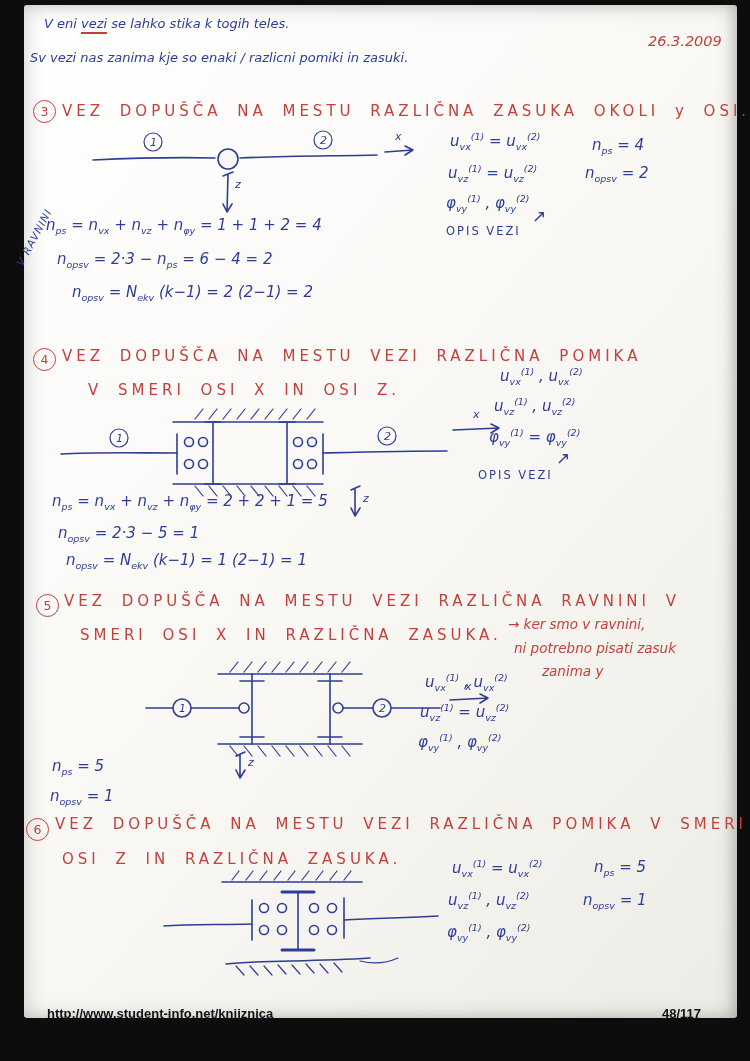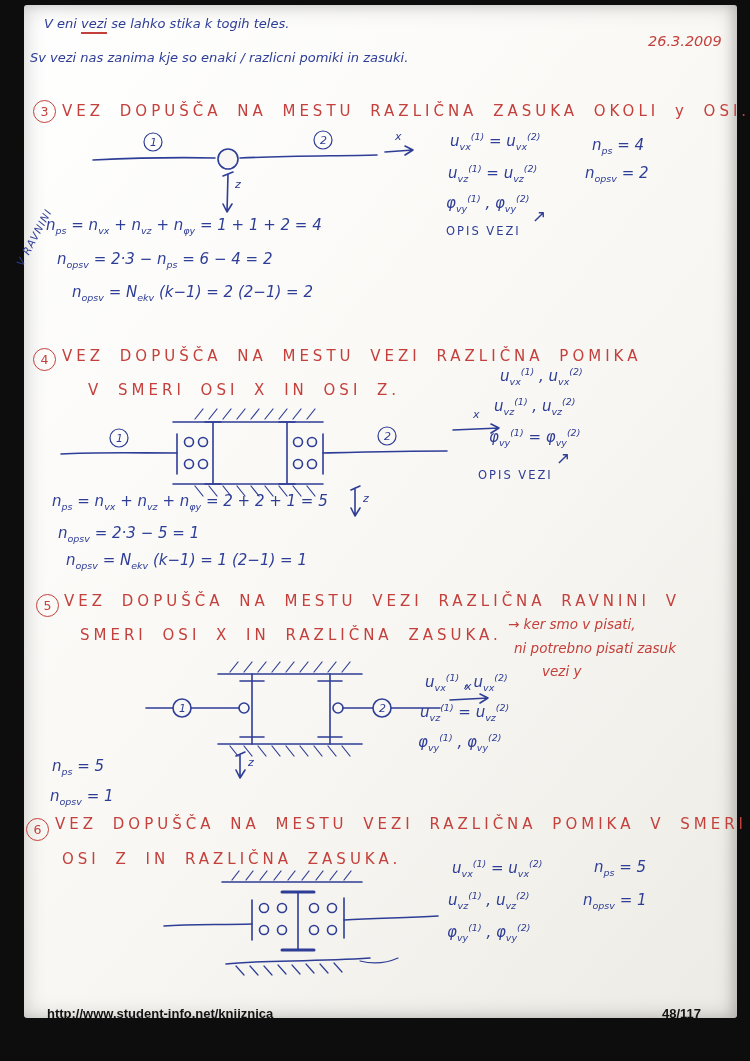--- a/index.html
+++ b/index.html
@@ -132,23 +132,23 @@
   </g>
 </svg>
 
 <div class="abs eq" style="left:52px;top:492px;">n<sub>ps</sub> = n<sub>vx</sub> + n<sub>vz</sub> + n<sub>φy</sub> = 2 + 2 + 1 = 5</div>
 <div class="abs eq" style="left:58px;top:524px;">n<sub>opsv</sub> = 2·3 − 5 = 1</div>
 <div class="abs eq" style="left:66px;top:551px;">n<sub>opsv</sub> = N<sub>ekv</sub> (k−1) = 1 (2−1) = 1</div>
 
 <div class="abs cnum" style="left:36px;top:594px;">5</div>
 <div class="abs rc" style="left:64px;top:592px;">VEZ DOPUŠČA NA MESTU VEZI RAZLIČNA RAVNINI V</div>
 <div class="abs rc" style="left:80px;top:626px;">SMERI OSI X IN RAZLIČNA ZASUKA.</div>
-<div class="abs rnote" style="left:508px;top:616px;">→ ker smo v pisati,</div>
+<div class="abs rnote" style="left:508px;top:616px;">→ ker smo v ravnini,</div>
 <div class="abs rnote" style="left:514px;top:640px;">ni potrebno pisati zasuk</div>
-<div class="abs rnote" style="left:542px;top:663px;">vezi y</div>
+<div class="abs rnote" style="left:542px;top:663px;">zanima y</div>
 
 <svg class="abs" style="left:140px;top:650px;" width="370" height="132">
   <path class="ink" d="M78,24 L222,24"></path>
   <path class="ink-thin" d="M90,22 l8,-10 M104,22 l8,-10 M118,22 l8,-10 M132,22 l8,-10 M146,22 l8,-10 M160,22 l8,-10 M174,22 l8,-10 M188,22 l8,-10 M202,22 l8,-10"></path>
   <path class="ink" d="M78,94 L222,94"></path>
   <path class="ink-thin" d="M90,96 l8,10 M104,96 l8,10 M118,96 l8,10 M132,96 l8,10 M146,96 l8,10 M160,96 l8,10 M174,96 l8,10 M188,96 l8,10 M202,96 l8,10"></path>
   <path class="ink" d="M112,24 L112,94 M100,31 L124,31 M100,87 L124,87"></path>
   <path class="ink" d="M190,24 L190,94 M178,31 L202,31 M178,87 L202,87"></path>
   <circle class="node" cx="104" cy="58" r="5"></circle>
   <circle class="node" cx="198" cy="58" r="5"></circle>

